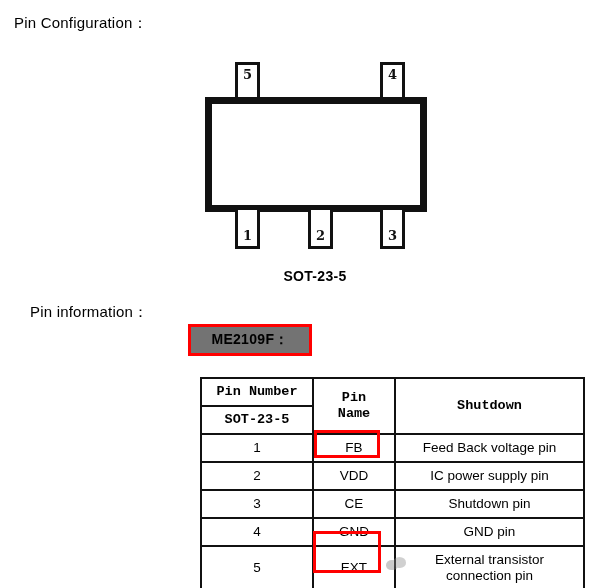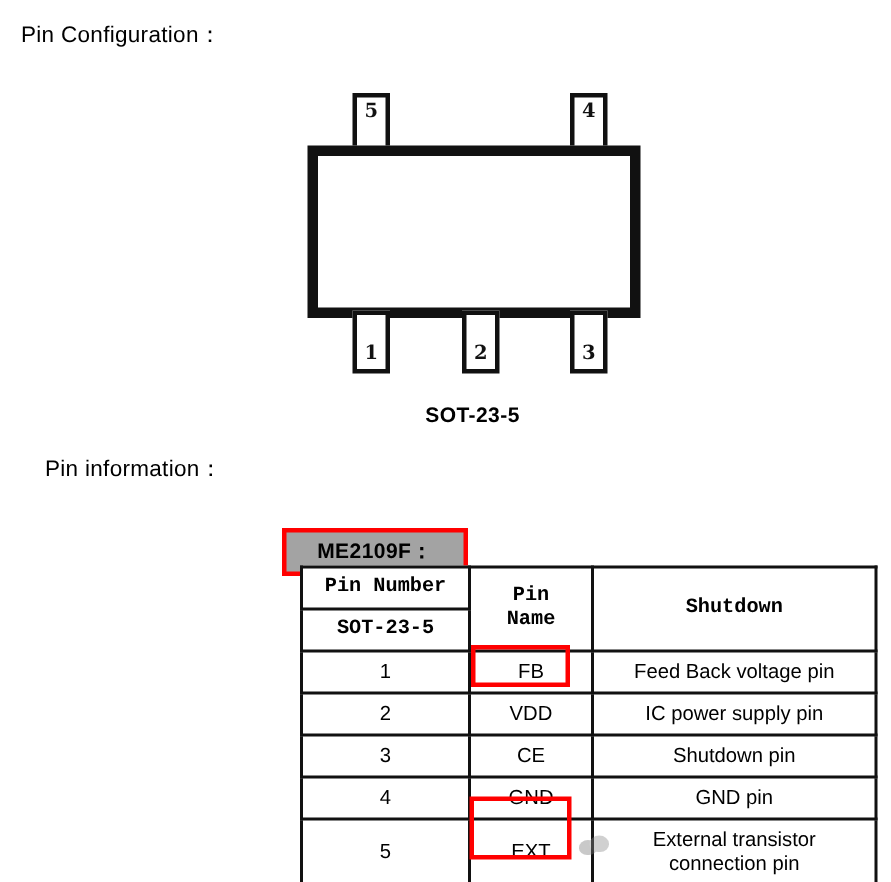--- a/index.html
+++ b/index.html
@@ -101,25 +101,25 @@
     letter-spacing: 0.3px;
     color: #000;
   }
   
   #package-label span { position: relative; left: 18px; }
 
   
   #part-title-box {
     position: absolute;
     left: 188px;
-    top: 352px;
+    top: 324px;
     width: 124px;
     height: 32px;
     border: 3px solid #ff0000;
-    background: #a3a3a3;
+    background: #737373;
     box-sizing: border-box;
     display: flex;
     align-items: center;
     justify-content: center;
   }
   #part-title-box .label {
     font-weight: bold;
     font-size: 14px;
     color: #000;
     letter-spacing: 0.3px;

